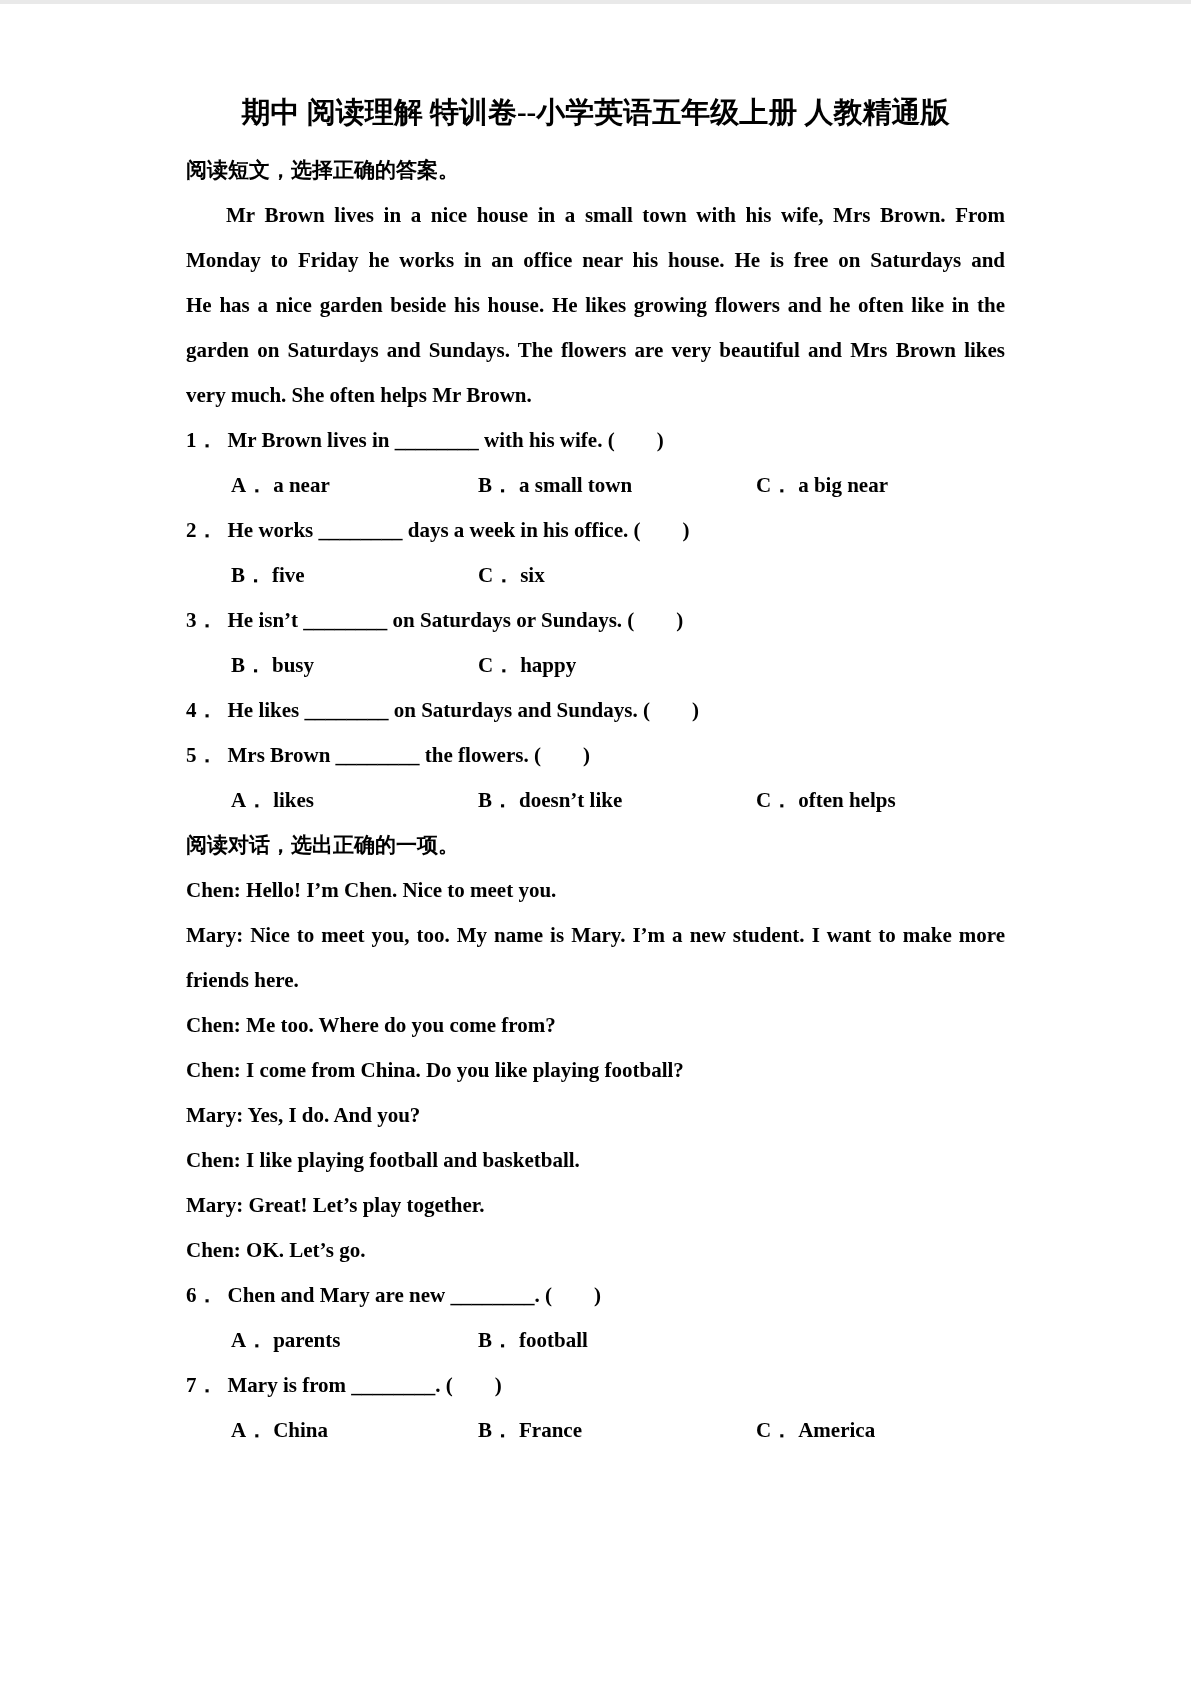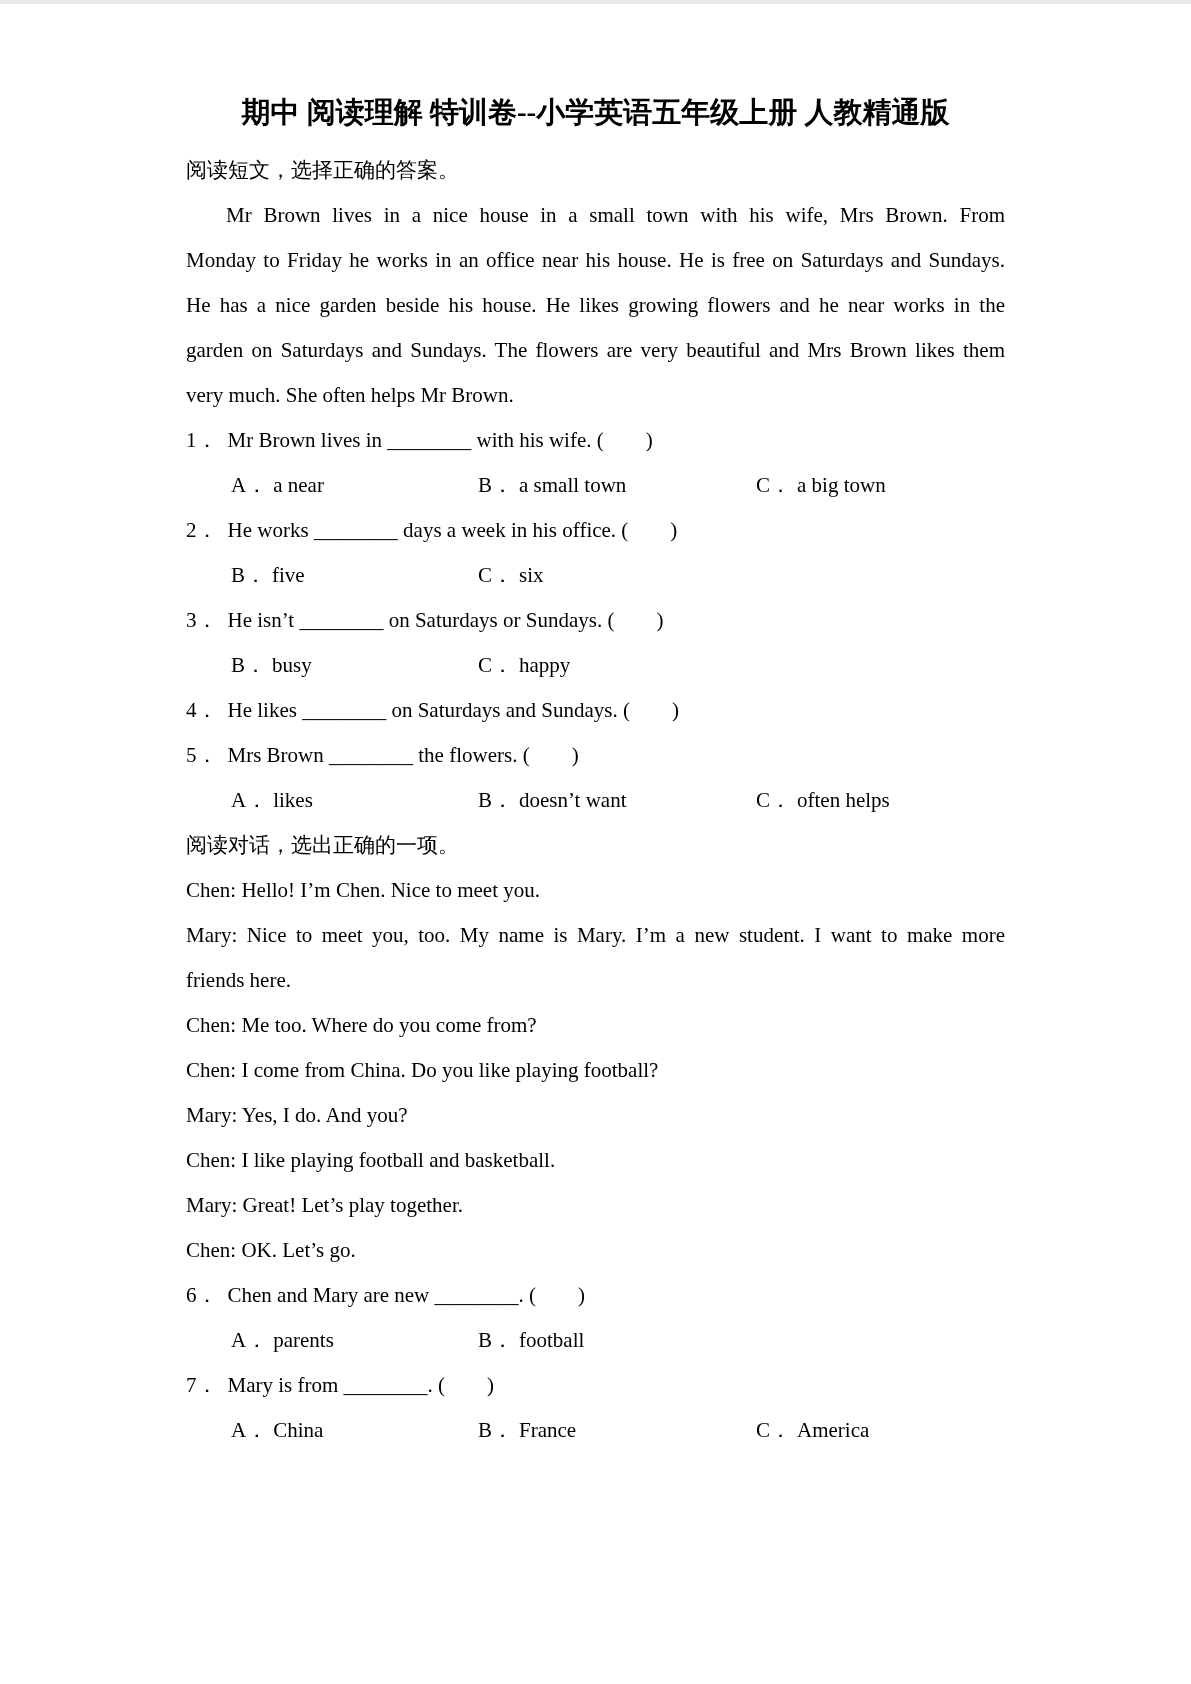--- a/index.html
+++ b/index.html
@@ -24,20 +24,21 @@
     font-size:29px;
     font-weight:700;
     text-align:center;
     white-space:nowrap;
     font-family:"Liberation Serif","DejaVu Serif",serif;
   }
   .line{
     height:45px;
     line-height:45px;
     overflow:hidden;
+    font-weight:bold;
   }
   
   .pline{text-align:justify;text-align-last:justify;}
   .pline.first{text-indent:40px;}
   .pline.last{text-align:last;text-align-last:left;}
   .dline.fill{text-align:justify;text-align-last:justify;}
   .qline .qnum{margin-right:10px;}
   .options{
     display:grid;
     grid-template-columns:247px 278px 1fr;
@@ -53,47 +54,47 @@
 <div class="page">
   <div class="content">
 
     <h1 class="title">期中 阅读理解 特训卷--小学英语五年级上册 人教精通版</h1>
 
     <div class="line instruction">阅读短文，选择正确的答案。</div>
 
     <div id="passage">
         <div class="line pline first">Mr Brown lives in a nice house in a small town with his wife, Mrs Brown. From</div>
         <div class="line pline">Monday to Friday he works in an office near his house. He is free on Saturdays and Sundays.</div>
-        <div class="line pline">He has a nice garden beside his house. He likes growing flowers and he near works in the</div>
+        <div class="line pline">He has a nice garden beside his house. He likes growing flowers and he often like in the</div>
         <div class="line pline">garden on Saturdays and Sundays. The flowers are very beautiful and Mrs Brown likes them</div>
         <div class="line pline last">very much. She often helps Mr Brown.</div>
       </div>
 
     <div id="questions1">
         <div class="line qline"><span class="qnum">1．</span><span class="qtext">Mr Brown lives in ________ with his wife. (　　)</span></div>
         <div class="line options">
           <span class="opt"><span class="optlabel">A．</span><span class="opttext">a near</span></span>
           <span class="opt"><span class="optlabel">B．</span><span class="opttext">a small town</span></span>
-          <span class="opt"><span class="optlabel">C．</span><span class="opttext">a big town</span></span>
+          <span class="opt"><span class="optlabel">C．</span><span class="opttext">a big near</span></span>
         </div>
         <div class="line qline"><span class="qnum">2．</span><span class="qtext">He works ________ days a week in his office. (　　)</span></div>
         <div class="line options">
           <span class="opt"><span class="optlabel">B．</span><span class="opttext">five</span></span>
           <span class="opt"><span class="optlabel">C．</span><span class="opttext">six</span></span>
         </div>
         <div class="line qline"><span class="qnum">3．</span><span class="qtext">He isn’t ________ on Saturdays or Sundays. (　　)</span></div>
         <div class="line options">
           <span class="opt"><span class="optlabel">B．</span><span class="opttext">busy</span></span>
           <span class="opt"><span class="optlabel">C．</span><span class="opttext">happy</span></span>
         </div>
         <div class="line qline"><span class="qnum">4．</span><span class="qtext">He likes ________ on Saturdays and Sundays. (　　)</span></div>
         <div class="line qline"><span class="qnum">5．</span><span class="qtext">Mrs Brown ________ the flowers. (　　)</span></div>
         <div class="line options">
           <span class="opt"><span class="optlabel">A．</span><span class="opttext">likes</span></span>
-          <span class="opt"><span class="optlabel">B．</span><span class="opttext">doesn’t want</span></span>
+          <span class="opt"><span class="optlabel">B．</span><span class="opttext">doesn’t like</span></span>
           <span class="opt"><span class="optlabel">C．</span><span class="opttext">often helps</span></span>
         </div>
       </div>
 
     <div class="line instruction">阅读对话，选出正确的一项。</div>
 
     <div id="dialogue">
         <div class="line dline">Chen: Hello! I’m Chen. Nice to meet you.</div>
         <div class="line dline fill">Mary: Nice to meet you, too. My name is Mary. I’m a new student. I want to make more</div>
         <div class="line dline">friends here.</div>

